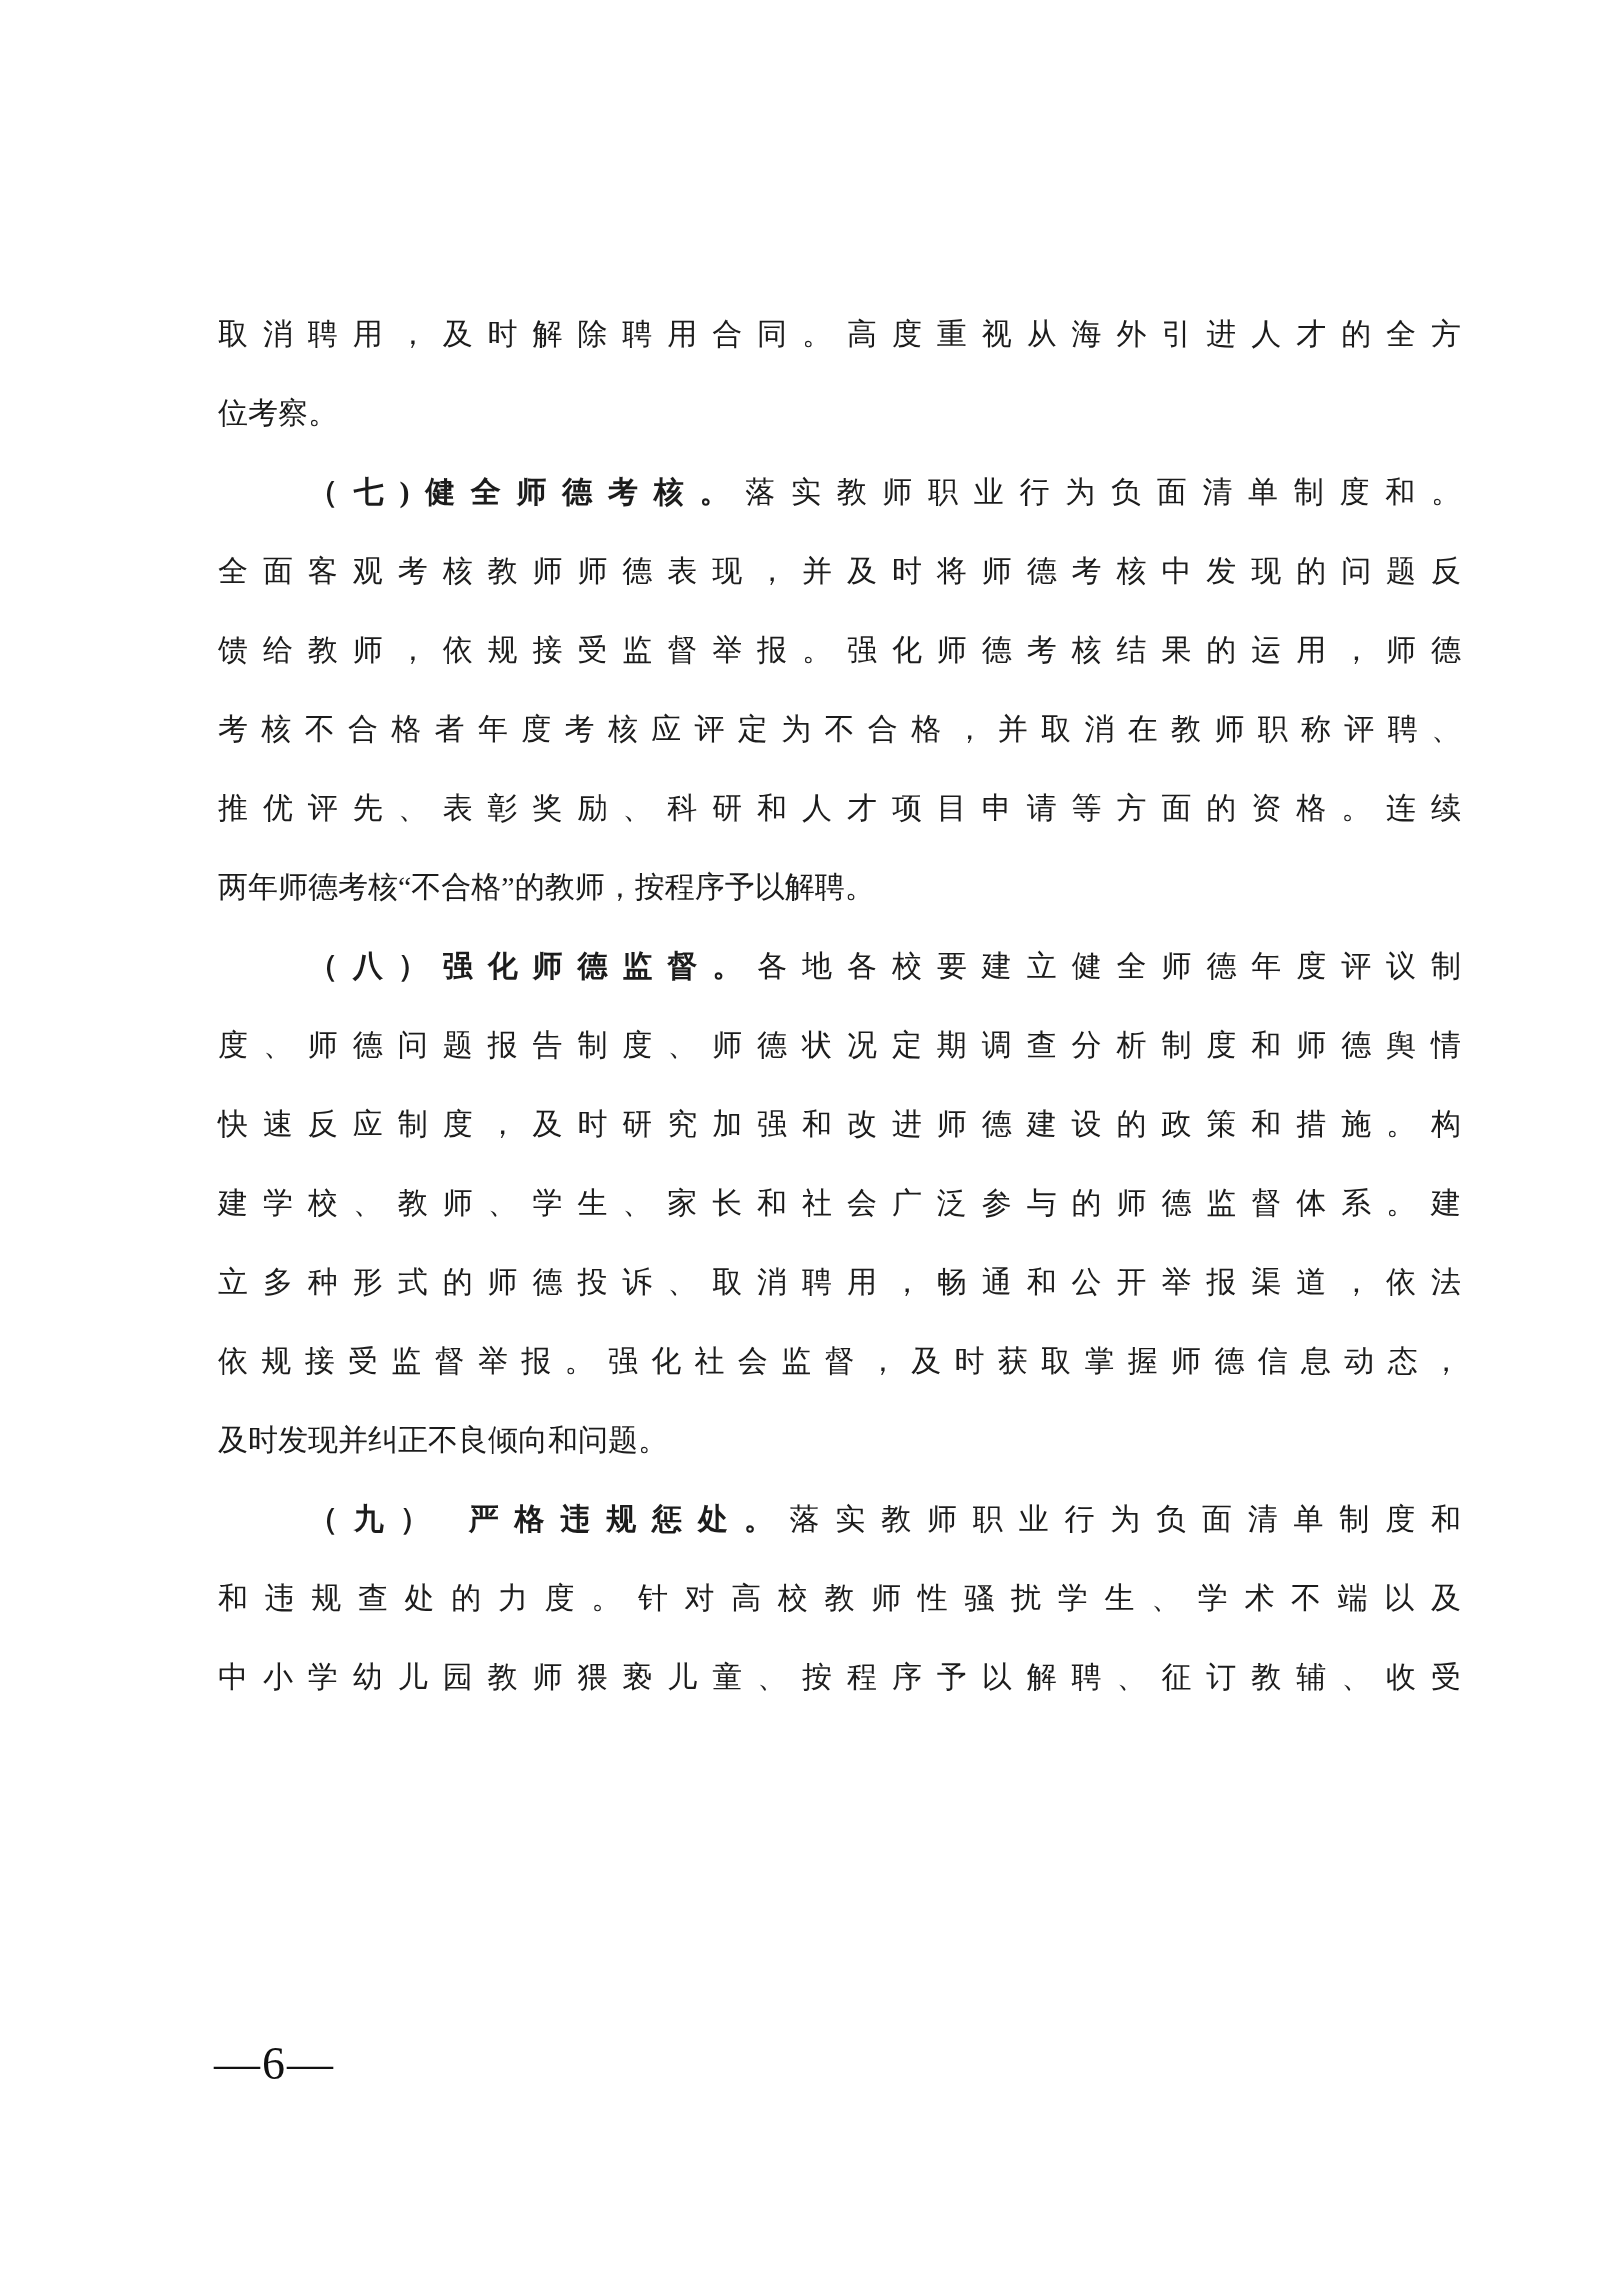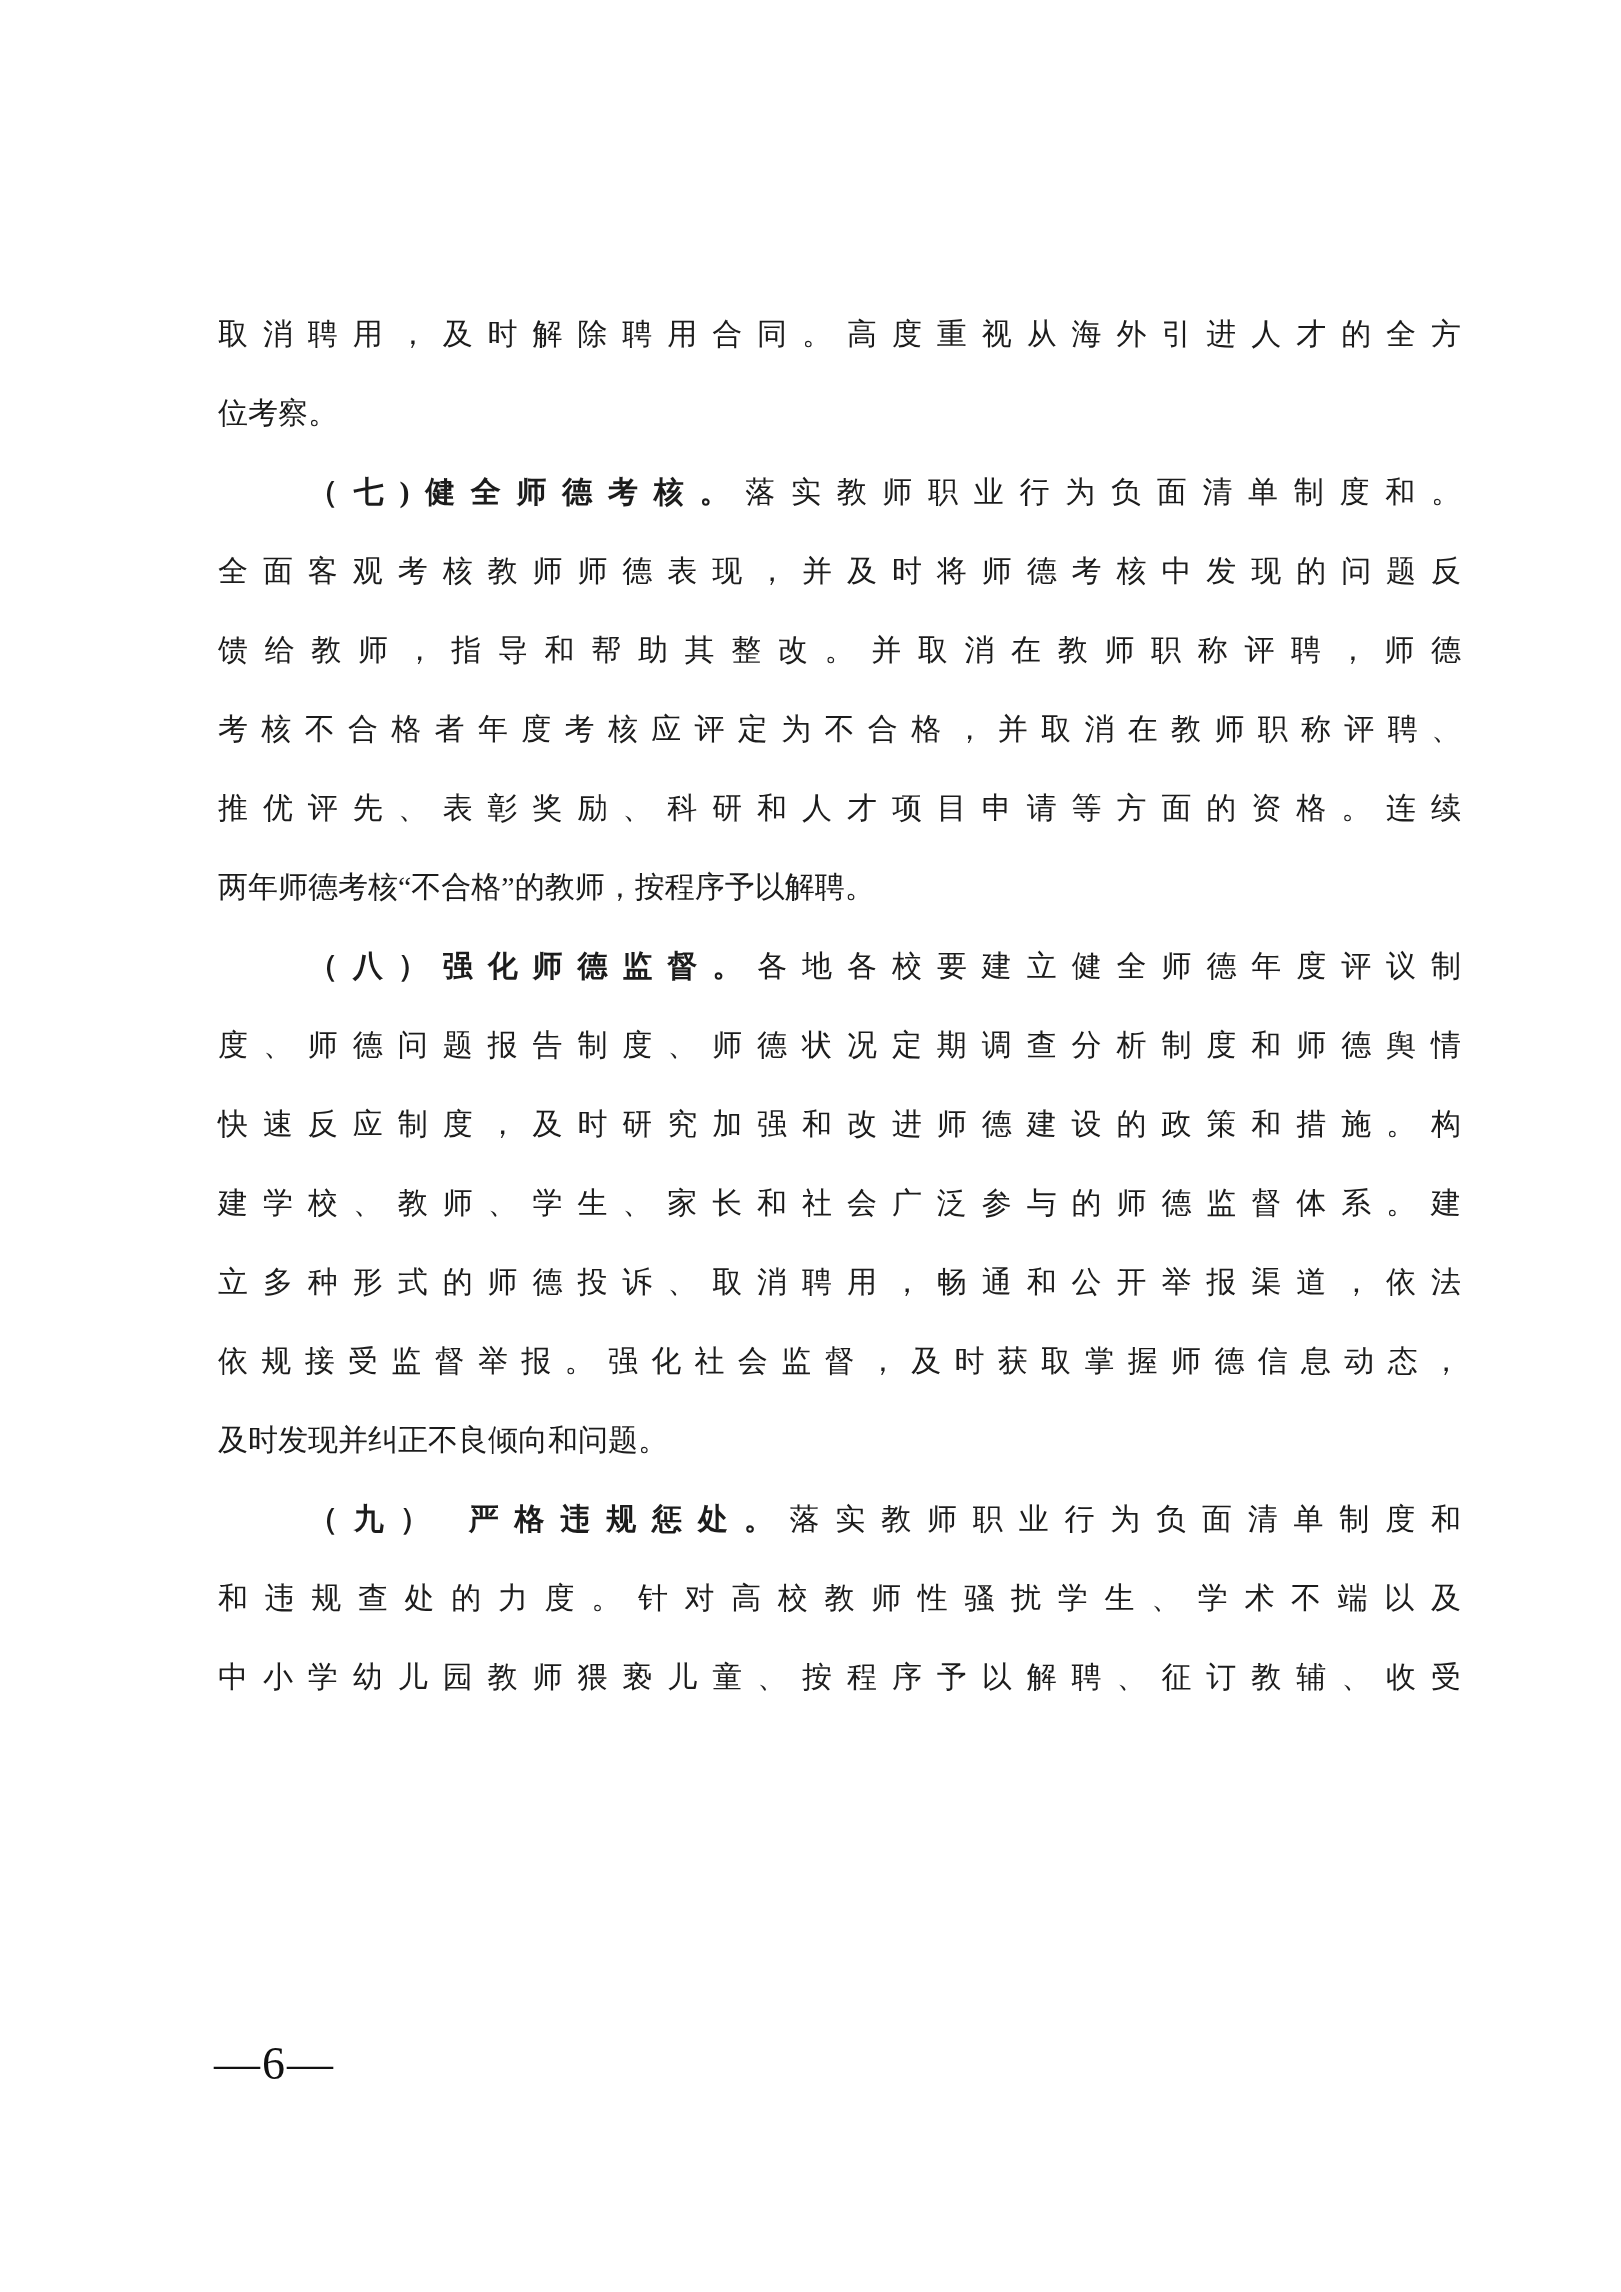--- a/index.html
+++ b/index.html
@@ -49,21 +49,21 @@
   }
 </style>
 </head>
 <body>
 
 <div class="doc" id="doc-lines">
     <div class="line"><span>取消聘用，及时解除聘用合同。高度重视从海外引进人才的全方</span></div>
     <div class="line end"><span>位考察。</span></div>
     <div class="line indent"><span class="lead">（七)健全师德考核。</span><span>落实教师职业行为负面清单制度和。</span></div>
     <div class="line"><span>全面客观考核教师师德表现，并及时将师德考核中发现的问题反</span></div>
-    <div class="line"><span>馈给教师，指导和帮助其整改。并取消在教师职称评聘，师德</span></div>
+    <div class="line"><span>馈给教师，依规接受监督举报。强化师德考核结果的运用，师德</span></div>
     <div class="line"><span>考核不合格者年度考核应评定为不合格，并取消在教师职称评聘、</span></div>
     <div class="line"><span>推优评先、表彰奖励、科研和人才项目申请等方面的资格。连续</span></div>
     <div class="line end"><span>两年师德考核“不合格”的教师，按程序予以解聘。</span></div>
     <div class="line indent"><span class="lead">（八）强化师德监督。</span><span>各地各校要建立健全师德年度评议制</span></div>
     <div class="line"><span>度、师德问题报告制度、师德状况定期调查分析制度和师德舆情</span></div>
     <div class="line"><span>快速反应制度，及时研究加强和改进师德建设的政策和措施。构</span></div>
     <div class="line"><span>建学校、教师、学生、家长和社会广泛参与的师德监督体系。建</span></div>
     <div class="line"><span>立多种形式的师德投诉、取消聘用，畅通和公开举报渠道，依法</span></div>
     <div class="line"><span>依规接受监督举报。强化社会监督，及时获取掌握师德信息动态，</span></div>
     <div class="line end"><span>及时发现并纠正不良倾向和问题。</span></div>

